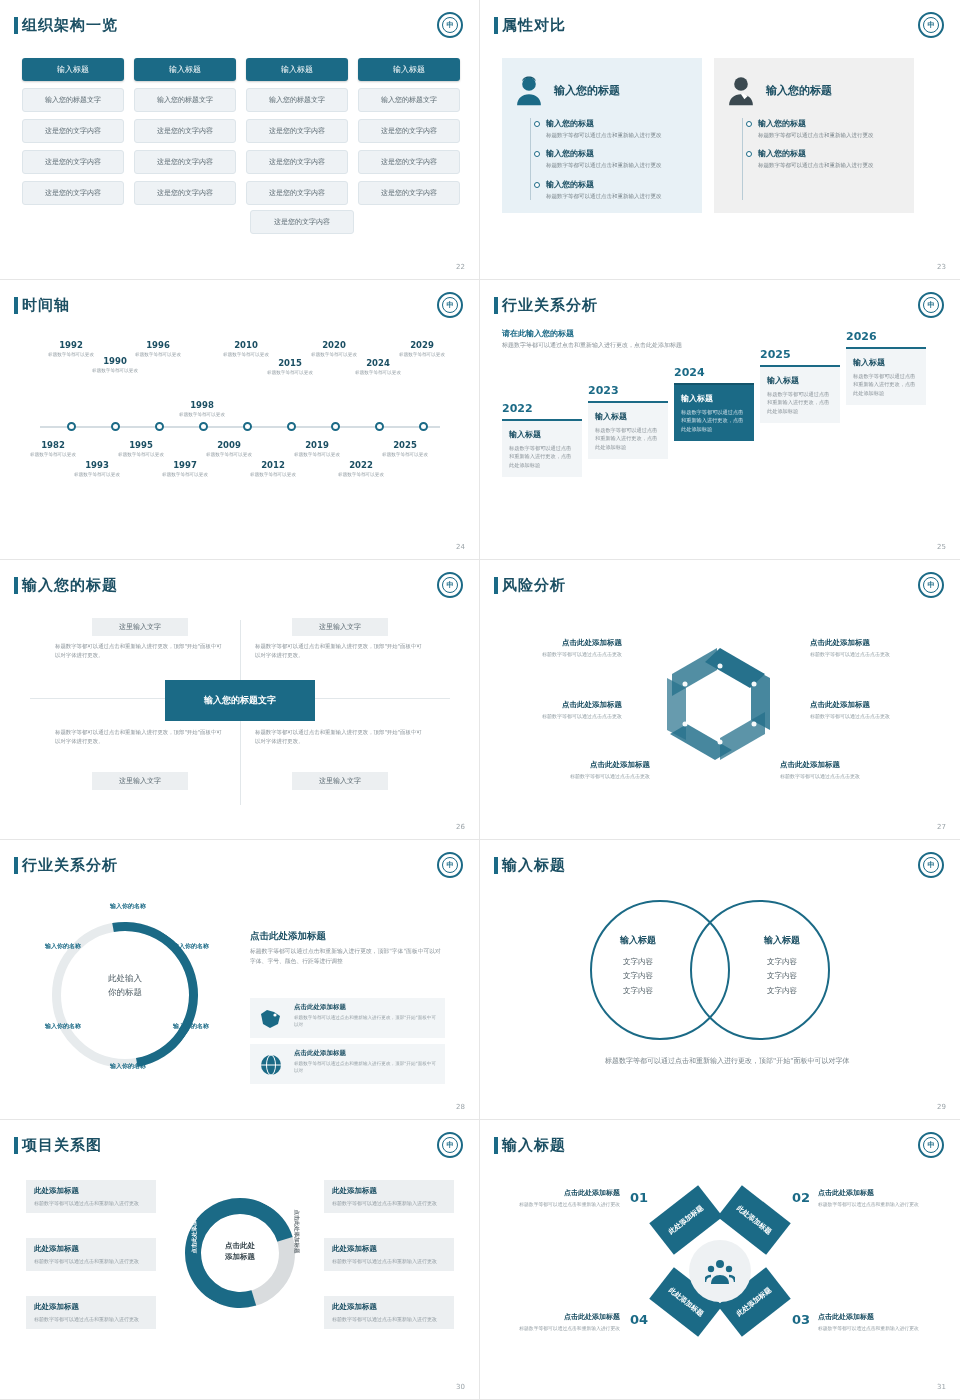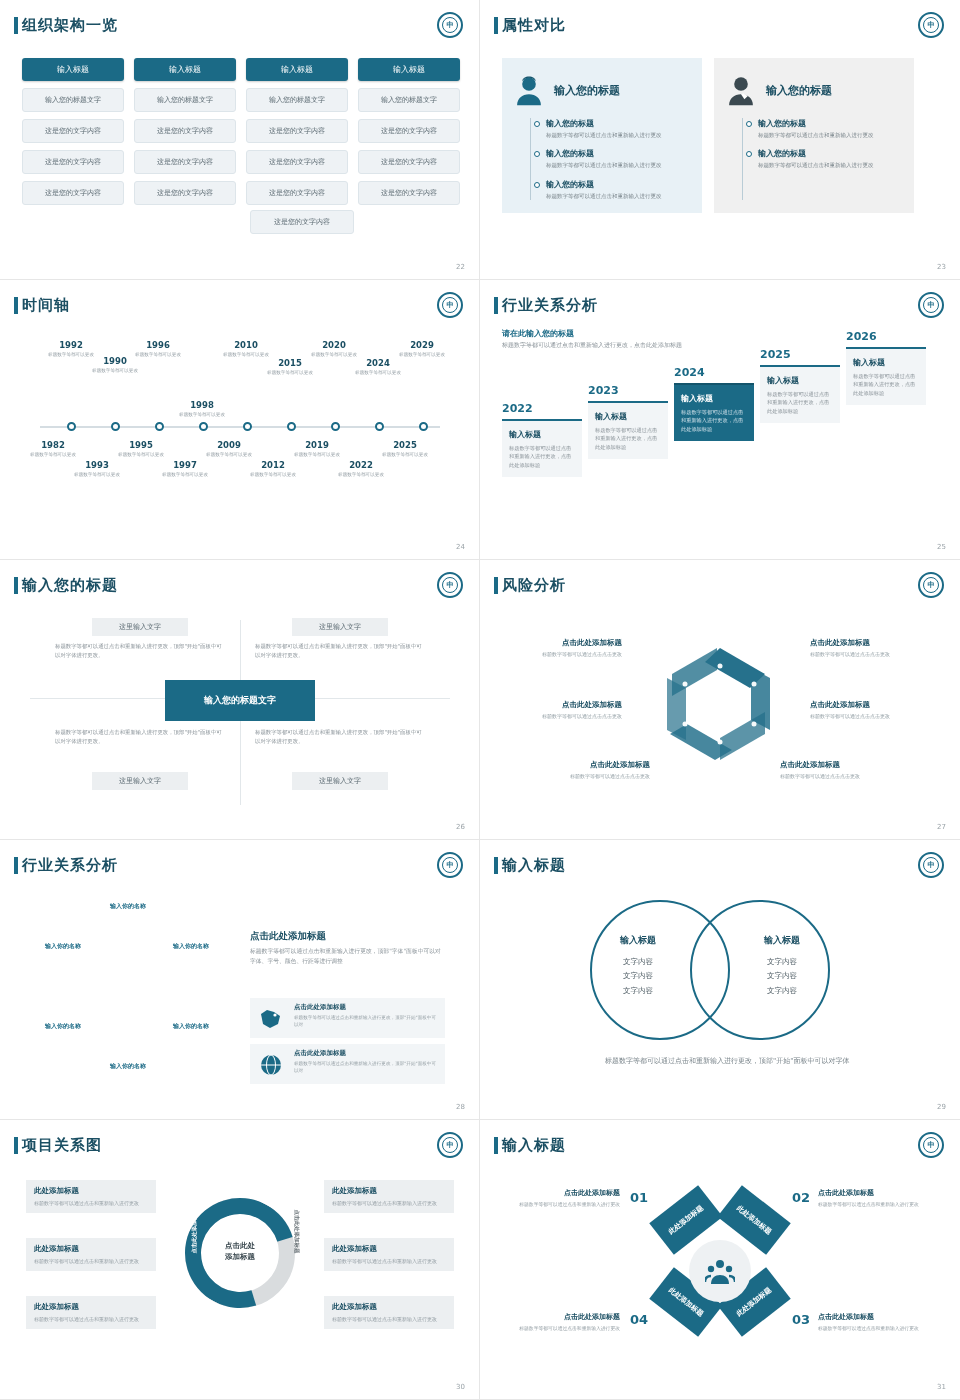--- a/index.html
+++ b/index.html
@@ -443,20 +443,25 @@
     <div class="pagenum">27</div>
   </div>
 
   <div class="slide">
     <div class="title-bar"></div>
     <div class="slide-title">行业关系分析</div>
     <div class="logo">
         <div class="inner">中</div>
       </div>
 
+    <div class="gear">
+      <div class="gear-ring"></div>
+      <div class="gear-arc"></div>
+      <div class="gear-center">此处输入<br>你的标题</div>
+    </div>
     <div class="gear-node" style="left:105px;top:62px;">输入你的名称</div>
     <div class="gear-node" style="left:168px;top:102px;">输入你的名称</div>
     <div class="gear-node" style="left:168px;top:182px;">输入你的名称</div>
     <div class="gear-node" style="left:105px;top:222px;">输入你的名称</div>
     <div class="gear-node" style="left:40px;top:182px;">输入你的名称</div>
     <div class="gear-node" style="left:40px;top:102px;">输入你的名称</div>
 
     <div class="ind-h">点击此处添加标题</div>
     <div class="ind-p">标题数字等都可以通过点击和重新输入进行更改，顶部"字体"面板中可以对字体、字号、颜色、行距等进行调整</div>
 

